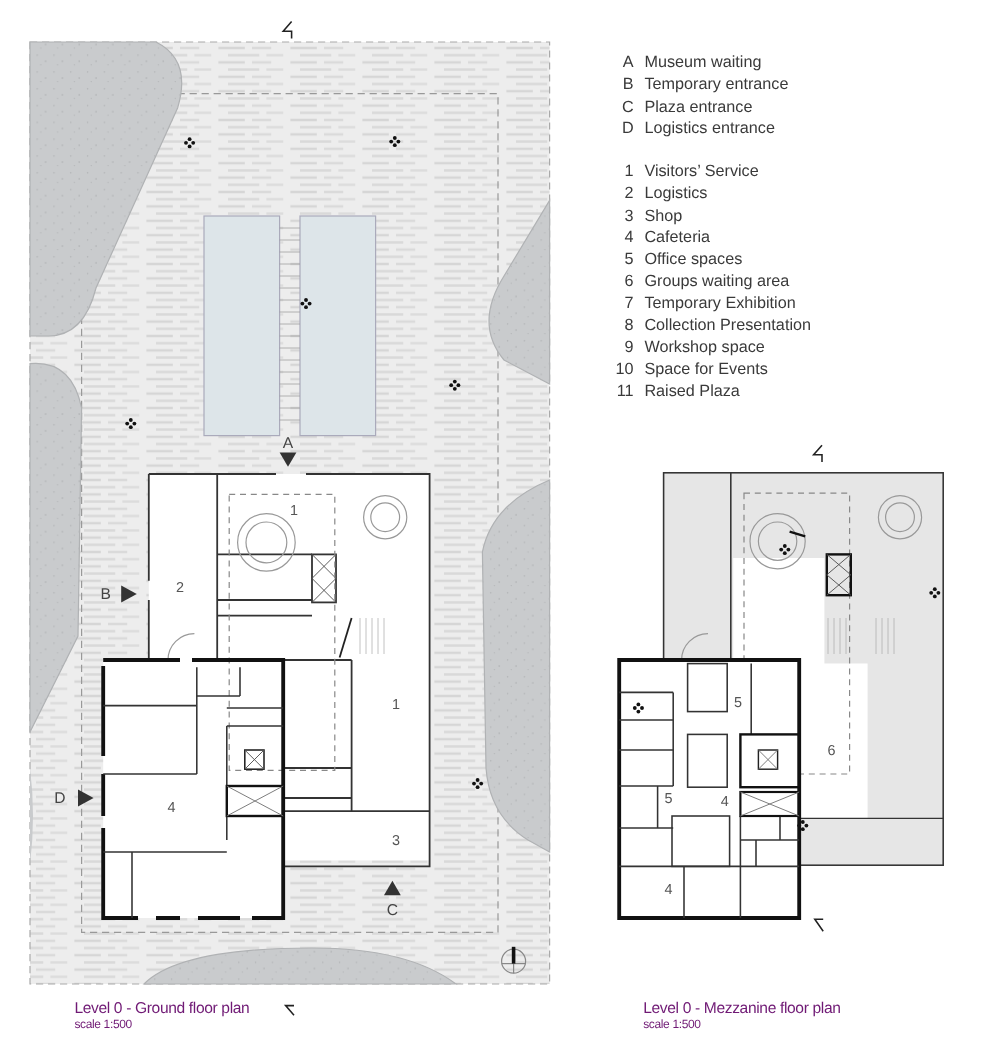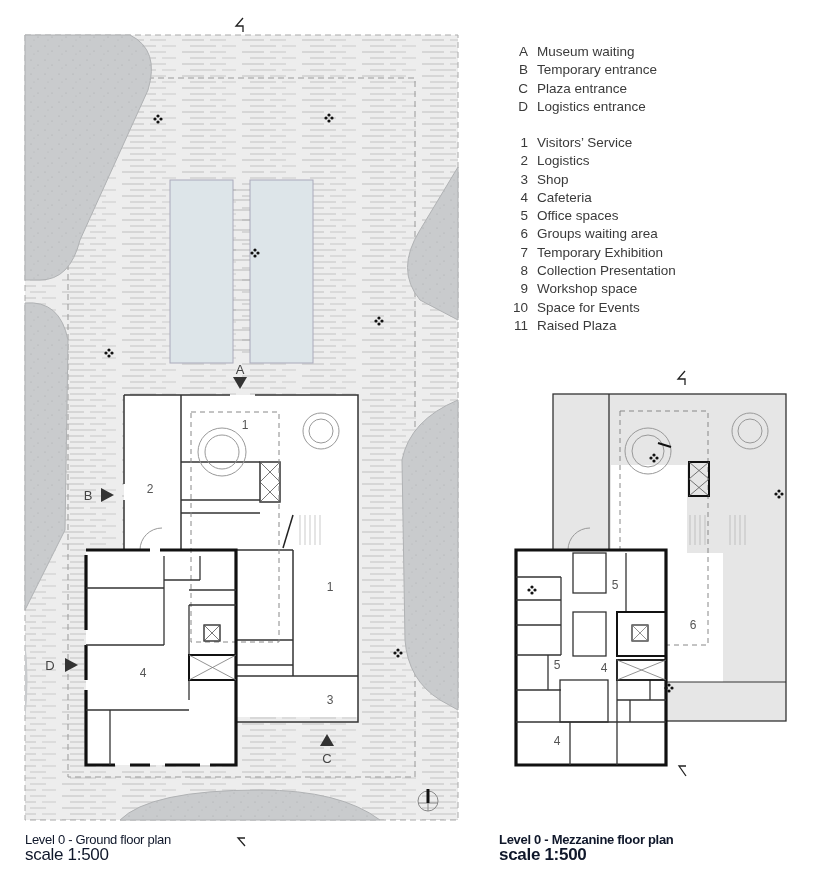--- a/index.html
+++ b/index.html
@@ -5,22 +5,22 @@
   html, body { margin:0; padding:0; background:#ffffff; }
   body { width:818px; height:876px; position:relative; overflow:hidden; font-family:"Liberation Sans", sans-serif; color:#333; }
   svg { position:absolute; left:0; top:0; }
   .legend { position:absolute; left:518px; font-size:13.5px; color:#3a3a3a; line-height:18.3px; }
   .legend .row { display:flex; white-space:nowrap; }
   .legend .key { display:inline-block; text-align:right; margin-right:9px; }
   .legend-a { top:43px; }
   .legend-a .key { width:10px; }
   .legend-n { top:134px; left:506px; }
   .legend-n .key { width:22px; }
-  .caption { position:absolute; font-size:13px; color:#0f172a; line-height:15px; letter-spacing:-0.3px; }
-  .caption .scale { font-size:17px; }
+  .caption { position:absolute; font-size:13px; color:#701a75; line-height:15px; letter-spacing:-0.3px;margin-left:37px; }
+  .caption .scale { font-size:10px; }
   .plan-label { position:absolute; font-size:12px; color:#555; transform:translate(-50%,-50%); }
   .entr-label { position:absolute; font-size:13px; color:#444; transform:translate(-50%,-50%); }
 </style>
 </head>
 <body>
 
 <svg width="818" height="876" viewBox="0 0 818 876">
   <defs>
     <pattern id="paving" width="60" height="12" patternUnits="userSpaceOnUse">
       <rect width="60" height="12" fill="#ededed"></rect>
@@ -330,16 +330,16 @@
   <div class="row">
       <span class="key">11</span>
       <span>Raised Plaza</span>
     </div>
 </div>
 
 <div class="caption" style="left:25px;top:832px;">
   <div>Level 0 - Ground floor plan</div>
   <div class="scale">scale 1:500</div>
 </div>
-<div class="caption" style="left:499px;top:832px;font-weight:bold;">
+<div class="caption" style="left:499px;top:832px;">
   <div>Level 0 - Mezzanine floor plan</div>
   <div class="scale">scale 1:500</div>
 </div>
 
 </body></html>

